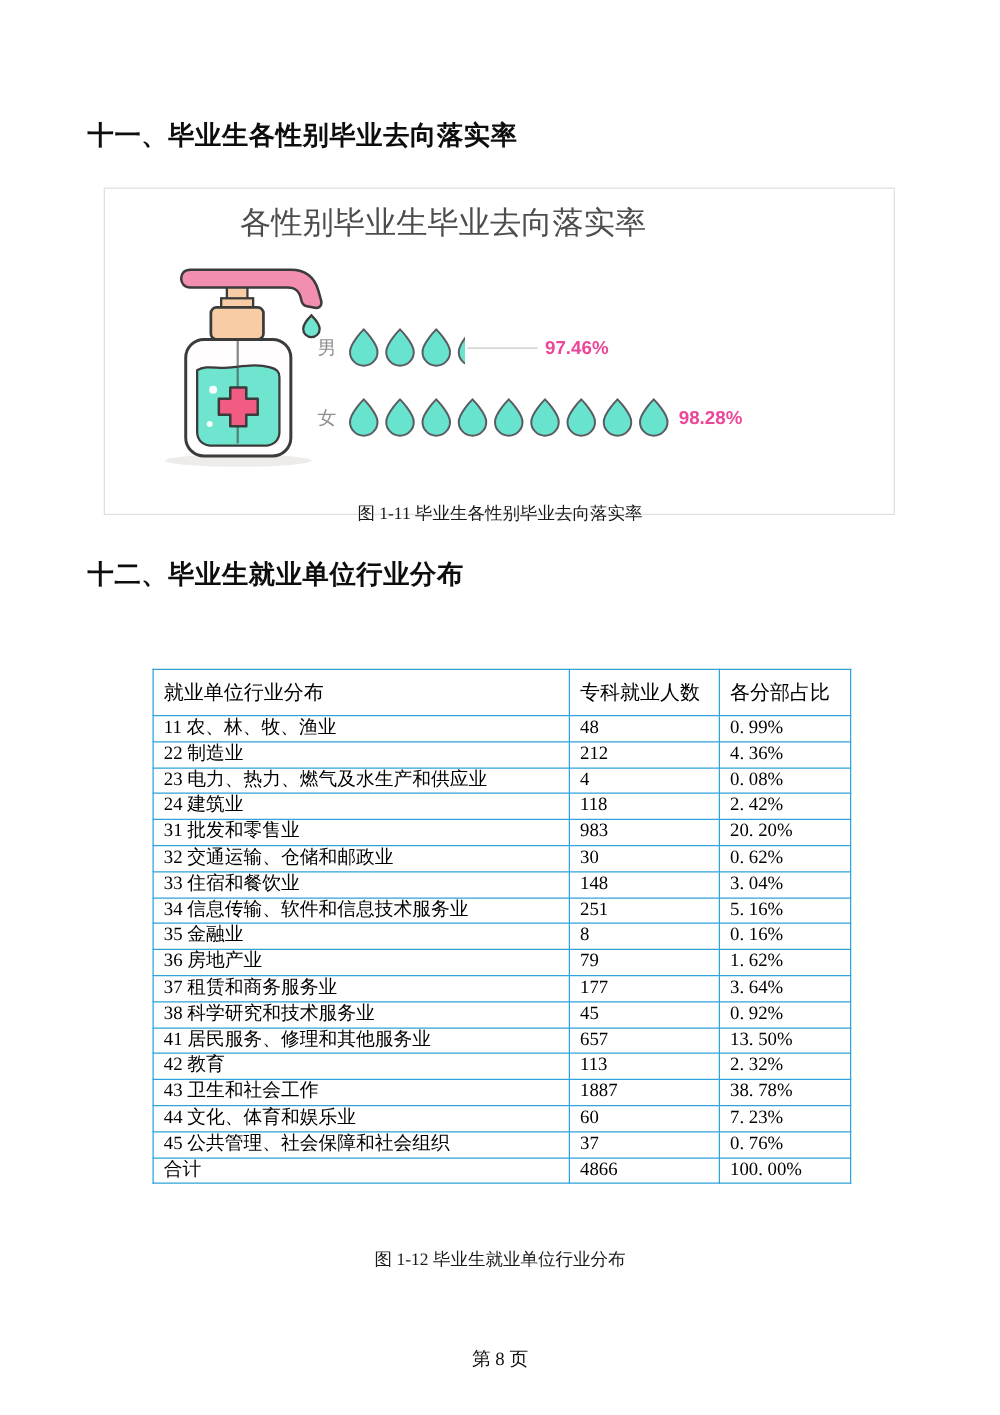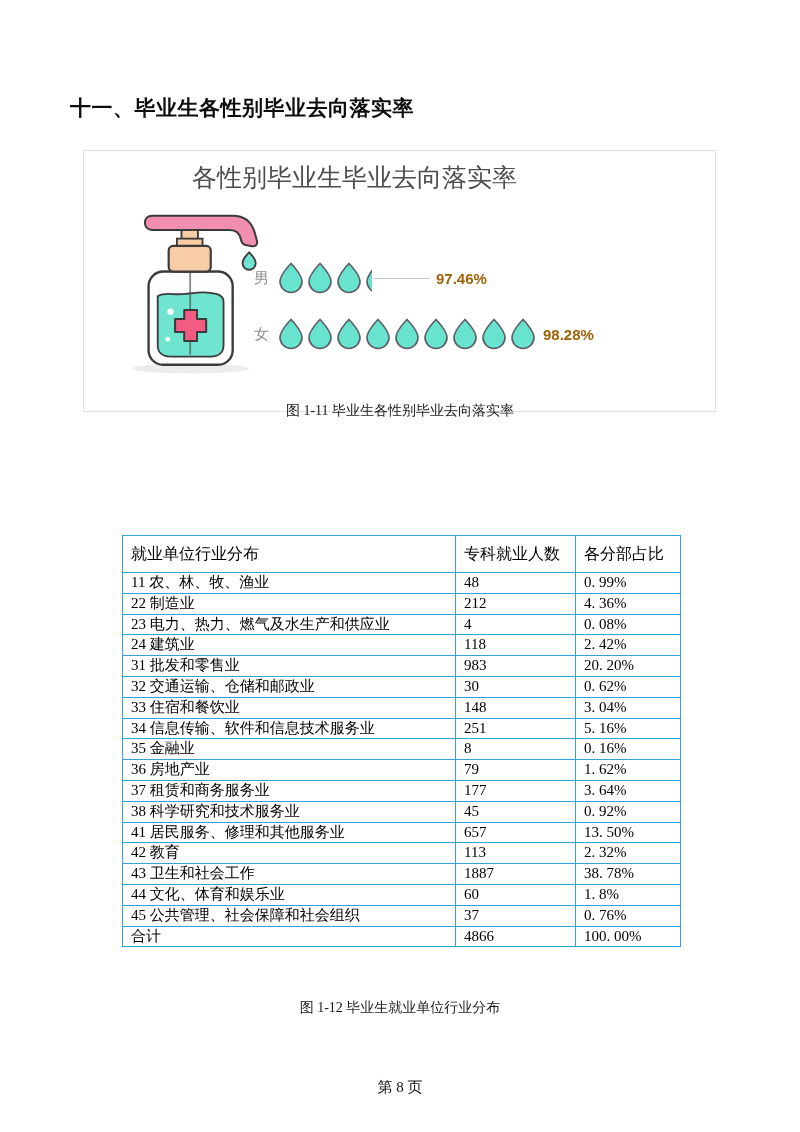--- a/index.html
+++ b/index.html
@@ -20,21 +20,21 @@
   .dispenser{position:absolute;left:28px;top:50px;}
 
   .gender-row{position:absolute;display:flex;align-items:center;height:34px;left:170px;}
   #gender-rows .gender-row:nth-child(1){top:110px;}
   #gender-rows .gender-row:nth-child(2){top:166px;}
   .g-label{width:17px;font-size:15px;color:#8e8e8e;margin-right:6px;flex:none;}
   .drops{display:flex;align-items:center;gap:1px;}
   .drop{display:inline-block;width:28px;height:32px;flex:none;}
   .drop-partial{display:inline-block;width:8px;height:32px;overflow:hidden;flex:none;}
   .connector{display:inline-block;width:56px;height:0;border-top:1.5px solid #c6c6c6;margin-left:2px;flex:none;}
-  .g-value{font-size:15px;font-weight:600;color:#a16207;margin-left:6px;white-space:nowrap;}
+  .g-value{font-size:15px;font-weight:600;color:#ec4899;margin-left:6px;white-space:nowrap;}
 
   .fig-caption{position:absolute;left:0;width:100%;text-align:center;
     font-family:"Liberation Serif",serif;font-size:14px;color:#1a1a1a;}
   #caption-11{top:402px;text-align:center;}
   #caption-12{top:999px;}
 
   
   .industry-table{position:absolute;left:122px;top:535px;width:558px;
     border-collapse:collapse;table-layout:fixed;
     font-family:"Liberation Serif",serif;font-size:15px;color:#000;}
@@ -129,20 +129,21 @@
                 <path d="M14 1.5 C14 1.5 3 12.5 3 19.5 a11 11 0 0 0 22 0 C25 12.5 14 1.5 14 1.5 Z" fill="#68e3cd" stroke="#5a5b63" stroke-width="1.6"></path>
               </svg></span>
           </span>
           <span class="g-value">98.28%</span>
         </div>
       </div>
   </div>
 
   <div class="fig-caption" id="caption-11">图 1-11  毕业生各性别毕业去向落实率</div>
 
+  <div class="sec-heading" id="sec12-heading">十二、毕业生就业单位行业分布</div>
 
   <table class="industry-table">
     <colgroup>
         <col>
         <col>
         <col>
       </colgroup>
     <thead>
       <tr>
         <th>就业单位行业分布</th>
@@ -222,21 +223,21 @@
           <td>2. 32%</td>
         </tr>
         <tr>
           <td>43 卫生和社会工作</td>
           <td>1887</td>
           <td>38. 78%</td>
         </tr>
         <tr>
           <td>44 文化、体育和娱乐业</td>
           <td>60</td>
-          <td>1. 8%</td>
+          <td>7. 23%</td>
         </tr>
         <tr>
           <td>45 公共管理、社会保障和社会组织</td>
           <td>37</td>
           <td>0. 76%</td>
         </tr>
         <tr>
           <td>合计</td>
           <td>4866</td>
           <td>100. 00%</td>

